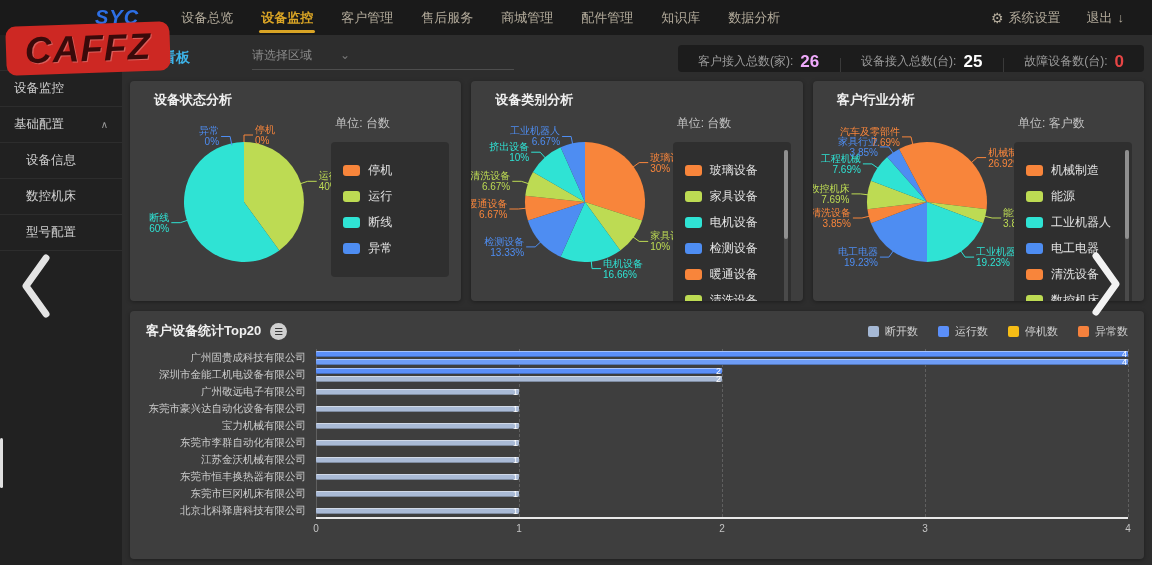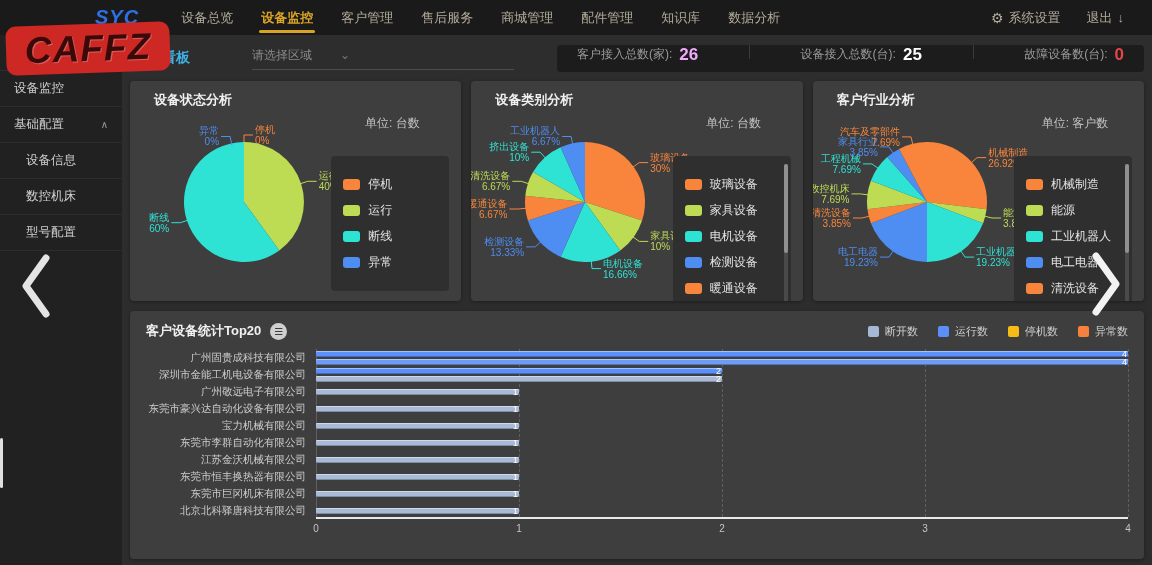--- a/index.html
+++ b/index.html
@@ -45,35 +45,35 @@
   .main-header { display:flex; align-items:center; height:30px; margin-bottom:8px; }
   .page-title { font-size:14px; font-weight:bold; color:#3db3e8; margin-left:4px; white-space:nowrap; }
   .region-select {
     margin-left:62px; width:262px; display:flex; align-items:center; gap:14px;
     border-bottom:1px solid #4d4d4d; padding-bottom:5px; cursor:pointer;
   }
   .region-select .ph { font-size:12px; color:#8a8a8a; }
   .region-select .caret { font-size:12px; color:#777; margin-left:14px; }
   .stats-bar {
     margin-left:auto; background:#1c1c1c; border-radius:4px; height:27px;
-    display:flex; align-items:flex-start; width:587px; justify-content:space-between; padding:0 20px;gap:6px;
+    display:flex; align-items:flex-end; width:466px; justify-content:space-between; padding:0 20px;gap:6px;
   }
   .stat-group { display:flex; align-items:center; gap:7px; white-space:nowrap; }
   .stat-label { font-size:12px; color:#9b9b9b; }
   .stat-value { font-size:17px; font-weight:bold; color:#fff; }
   .stat-sep { width:1px; height:14px; background:#3a3a3a; }
   
   .pie-row { display:flex; gap:10px; height:220px; }
   .panel { background:#3e3e3e; border-radius:4px; box-shadow:0 1px 4px rgba(0,0,0,.35); }
   .pie-panel { flex:1; position:relative; padding:10px 24px; overflow:hidden; }
   .panel-title { font-size:13px; font-weight:bold; color:#f0f0f0; }
   .pie-svg { position:absolute; left:2px; top:26px; overflow:visible; }
   .pie-svg text { font-family:"Liberation Sans","DejaVu Sans",sans-serif; }
   .legend-col { position:absolute; right:12px; top:34px; width:118px; }
-  .unit-label { font-size:12px; color:#c3c3c3; margin-bottom:24px; padding-left:4px; white-space:nowrap;text-align:center; }
+  .unit-label { font-size:12px; color:#c3c3c3; margin-bottom:10px; padding-left:4px; white-space:nowrap; }
   .legend-box { background:#2f2f2f; border-radius:4px; padding:11px 10px; position:relative; }
   .legend-item { display:flex; align-items:center; gap:8px; margin:9px 2px; cursor:pointer; }
   .legend-item .chip { width:17px; height:11px; border-radius:3px; flex:none; }
   .legend-item span:last-child { font-size:12px; color:#e3e3e3; white-space:nowrap; }
   .lg-track { position:absolute; right:3px; top:8px; bottom:8px; width:4px; background:#4a4a4a; border-radius:2px; }
   .lg-thumb { width:4px; height:52%; background:#909090; border-radius:2px; }
   
   .bar-panel { margin-top:10px; flex:1; padding:11px 16px; position:relative; }
   .bar-header { display:flex; align-items:center; }
   .circle-icon {

